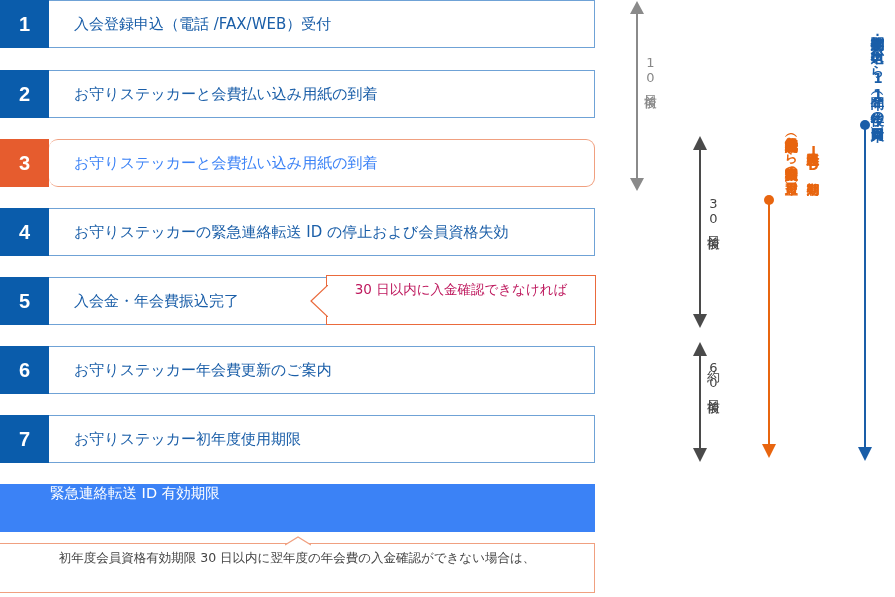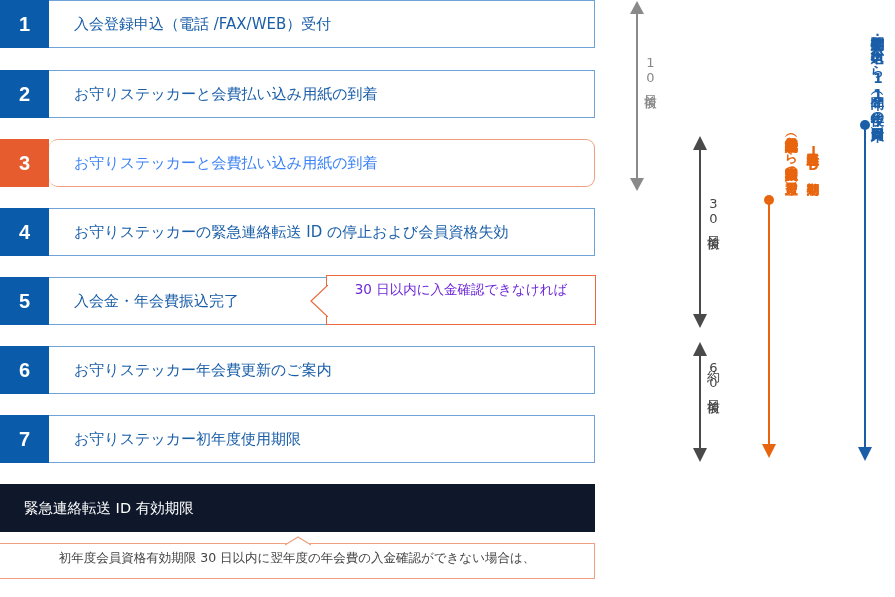--- a/index.html
+++ b/index.html
@@ -16,32 +16,32 @@
       flex: 1; height: 100%; border: 1px solid #6fa2d6; border-left: none;
       display: flex; align-items: center; padding-left: 25px;
       color: #1a5ea8; font-size: 15px; background: #fff;
     }
     .step.orange .num { background: #e65c2e; }
     .step.orange .body { border-color: #f0a080; color: #3b82f6; border-radius: 9px; }
 
     .note5 {
       position: absolute; left: 326px; top: 275px; width: 270px; height: 50px;
       border: 1px solid #ea6a3c; background: #fff;
-      color: #6d28d9; font-size: 13.5px; line-height: 21px; text-align: center;
+      color: #be185d; font-size: 13.5px; line-height: 21px; text-align: center;
       padding-top: 3px; z-index: 2;
     }
     .note5 svg { position: absolute; left: -17px; top: 9px; }
 
     .expiry-bar {
       position: absolute; left: 0; top: 484px; width: 595px; height: 48px;
-      background: #0f172a; color: #fff; font-size: 14.5px;
-      display: flex; align-items: center; padding-left: 24px;
+      background: #3b82f6; color: #fff; font-size: 14.5px;
+      display: flex; padding-left: 50px;
     }
     .expiry-note {
-      position: absolute; left: 0; top: 543px; width: 595px; height: 36px;
+      position: absolute; left: 0; top: 543px; width: 595px; height: 50px;
       border: 1px solid #f0a080; border-left: none; color: #444; font-size: 12.5px;
       text-align: center; line-height: 21px; padding-top: 3px;
     }
     .expiry-note svg { position: absolute; left: 285px; top: -8px; }
 
     .vtext {
       position: absolute; writing-mode: vertical-rl; text-orientation: upright;
       font-size: 13px; line-height: 15px; letter-spacing: 0px;
     }
     .vtext.gray1 { color: #888; }

